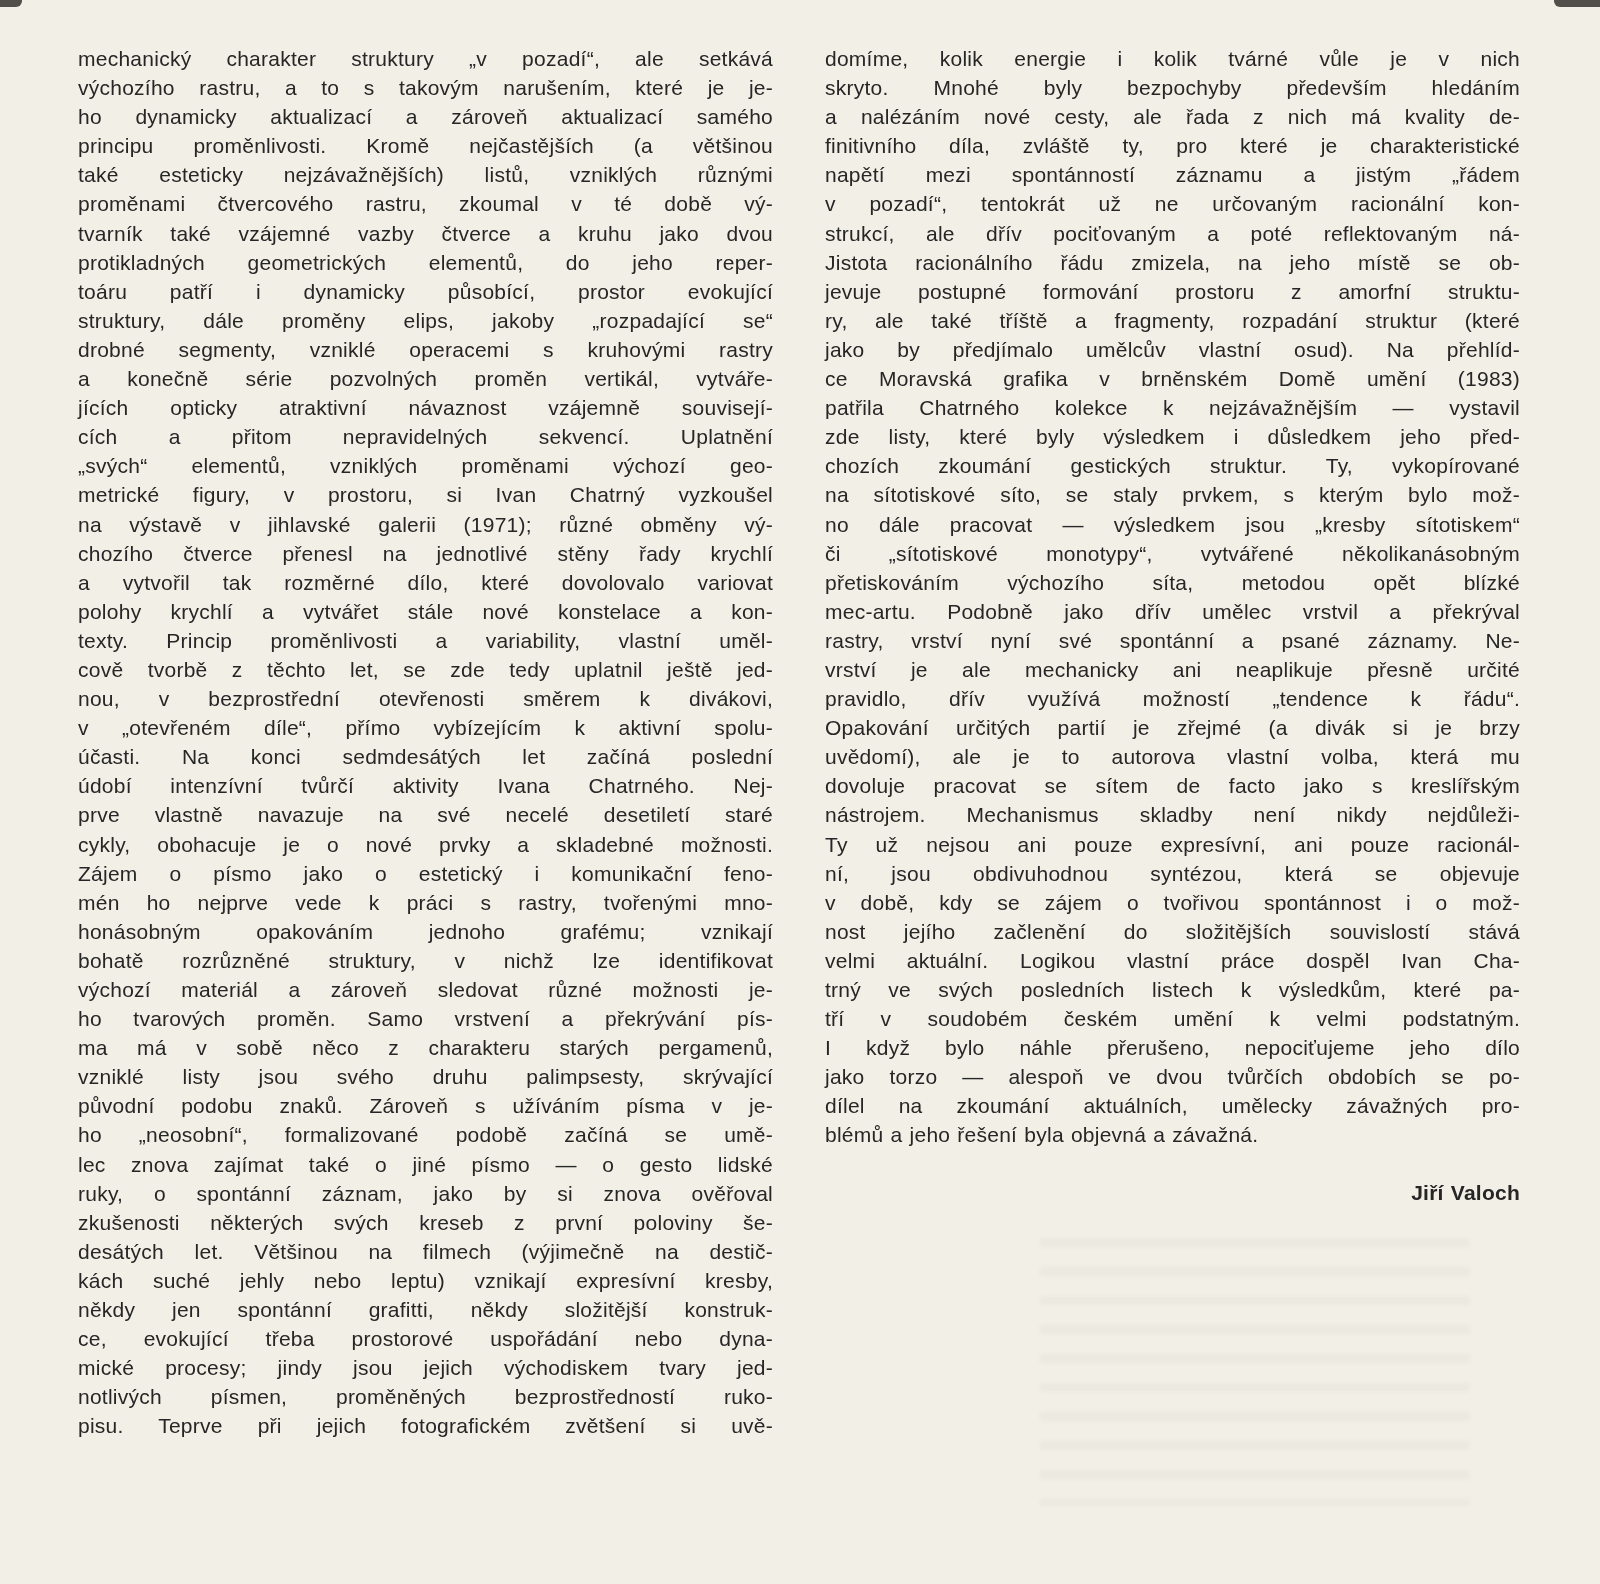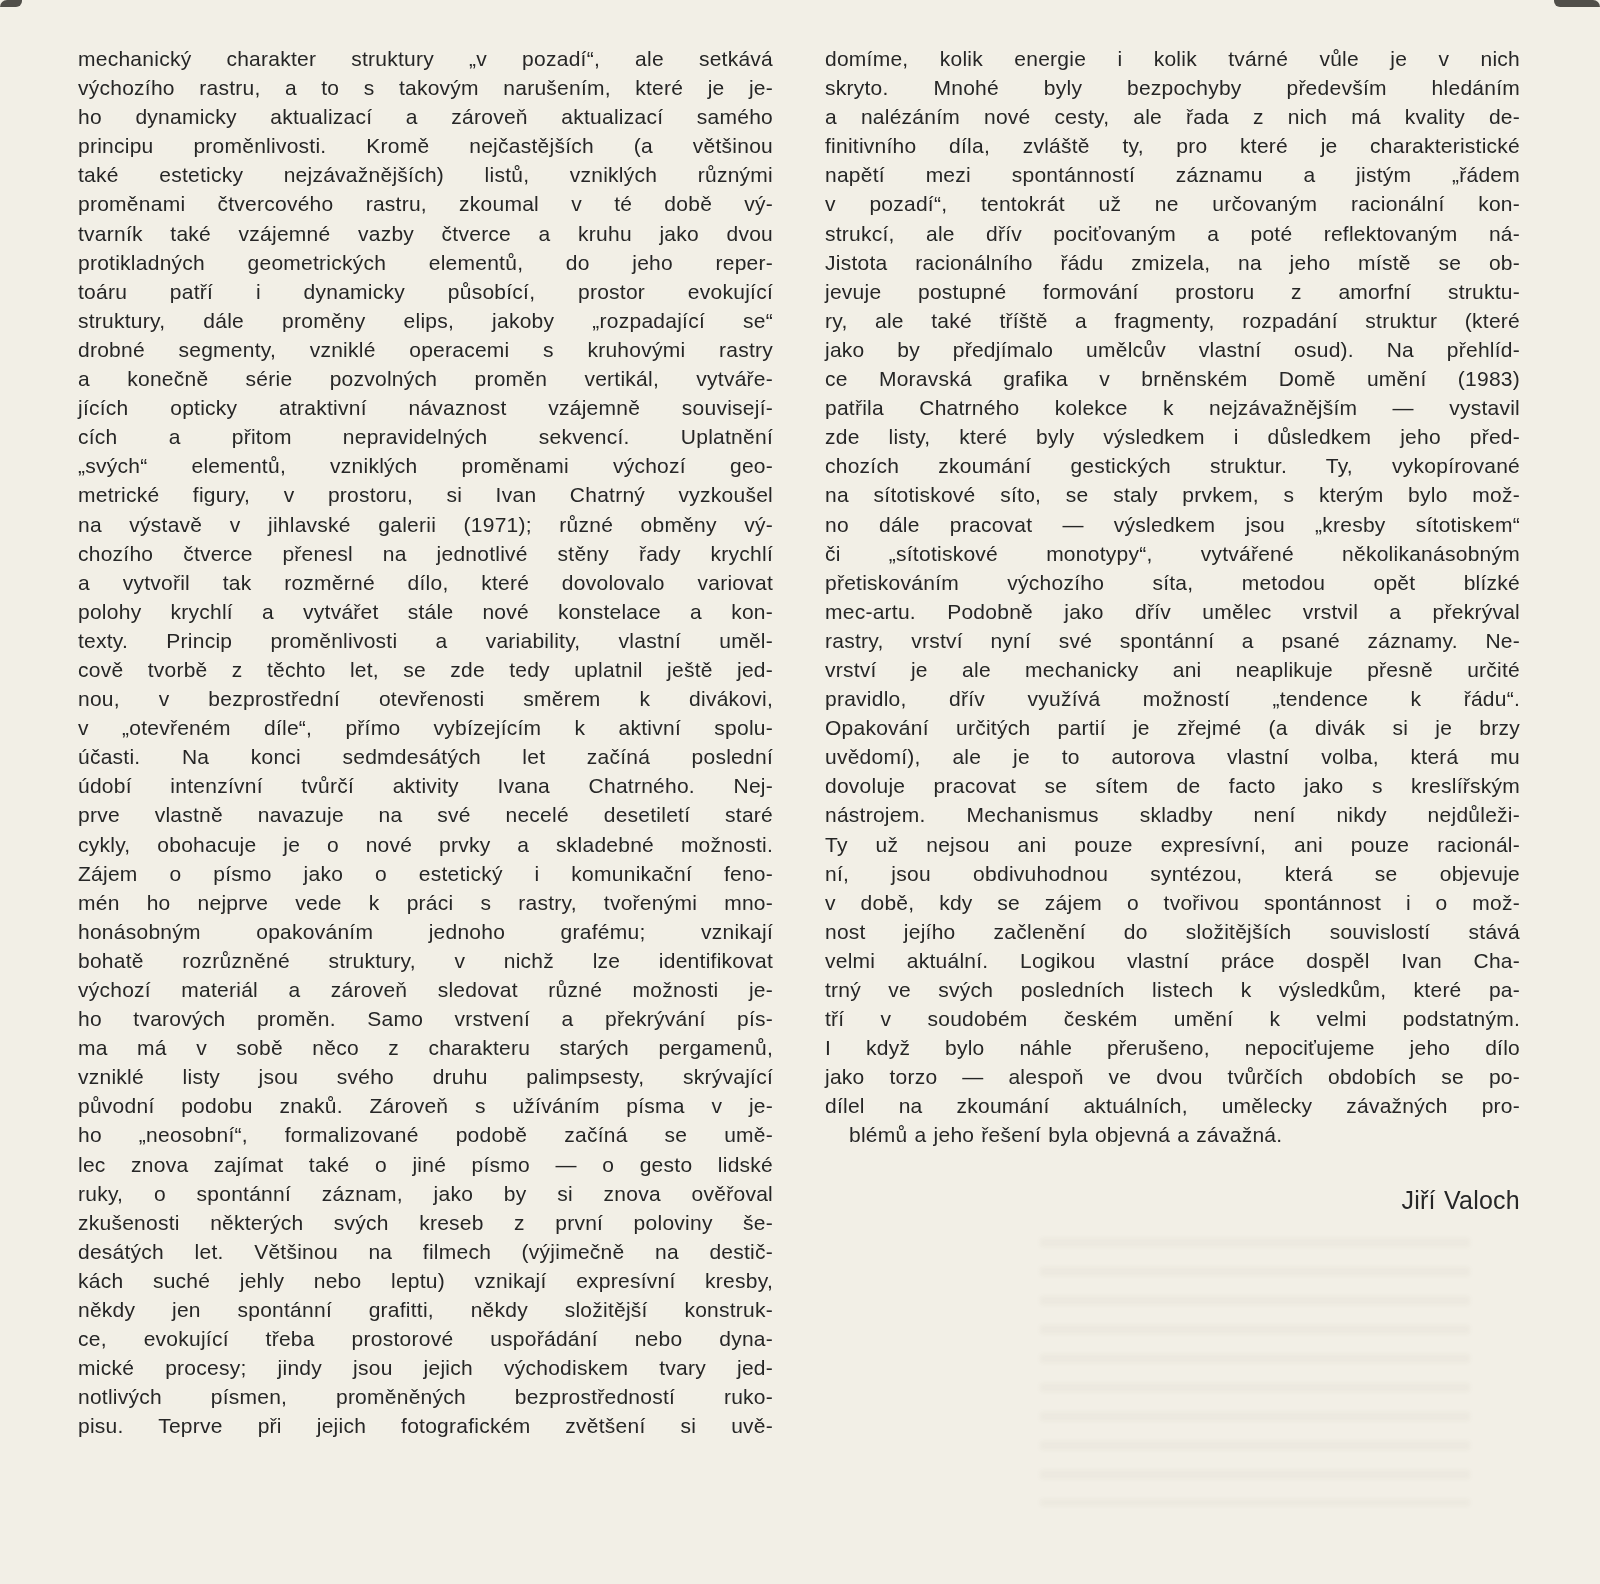--- a/index.html
+++ b/index.html
@@ -9,21 +9,20 @@
     font-family: "Liberation Sans", sans-serif;
   }
   .page {
     position: relative;
     width: 1600px;
     height: 1584px;
     margin: 0 auto;
     background: #f2efe6;
     color: #262626;
     overflow: hidden;
-    border-radius: 7px;
   }
   
   .corner-mark {
     position: absolute;
     top: 0;
     height: 7px;
     background: #35332e;
     opacity: 0.85;
   }
   .corner-left  { left: 0;  width: 22px; border-bottom-right-radius: 6px; }
@@ -41,28 +40,28 @@
     line-height: 29.1px;
     letter-spacing: 0.25px;
     word-spacing: 1px;
   }
   .line {
     text-align: justify;
     text-align-last: justify;
   }
   .line.line-last {
     text-align-last: left;
-    margin-left: 24px;
   }
   .signature {
-    margin-top: 36px;
+    margin-top: 28px;
     text-align: right;
-    font-size: 25px;
+    font-size: 21px;
     line-height: 29px;
     letter-spacing: 0.25px;
+    font-weight: bold;
   }
   
   .show-through {
     position: absolute;
     right: 130px;
     top: 1238px;
     width: 430px;
     height: 268px;
     background: repeating-linear-gradient(
       to bottom,

